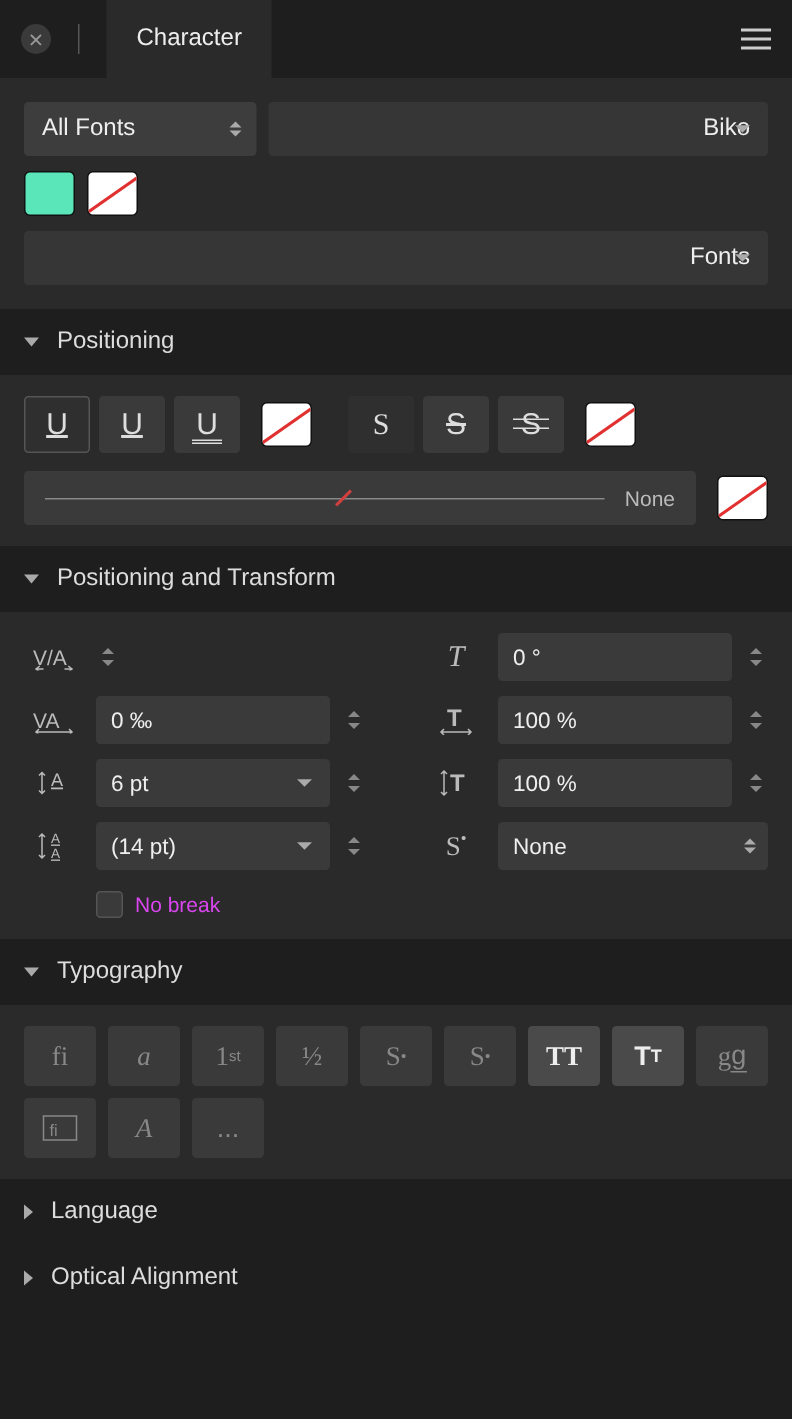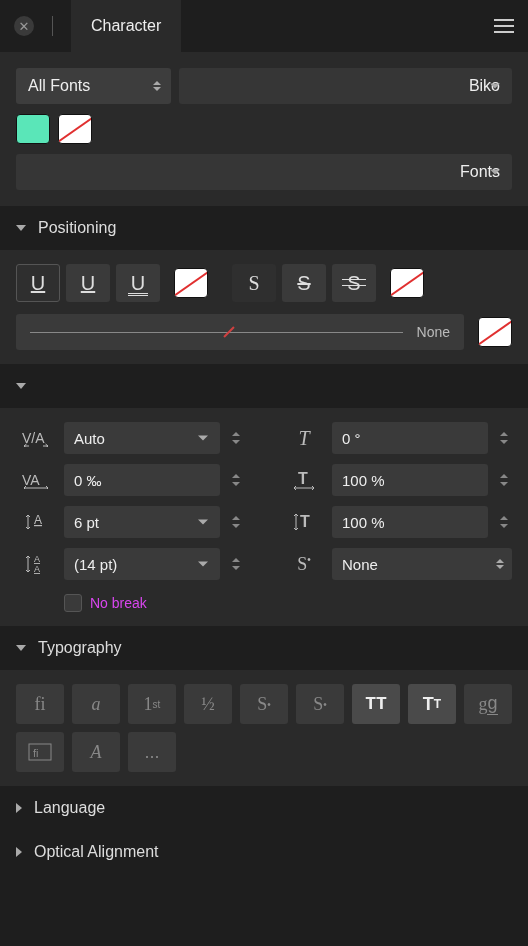--- a/index.html
+++ b/index.html
@@ -138,34 +138,31 @@
       <div class="line"></div>
       <div class="slash"></div>
       <span class="txt">None</span>
     </div>
     <div class="swatch white" style="margin-left:8px;"></div>
   </div>
 </div>
 
 <div class="section-head">
   <span class="caret open"></span>
+  <span>Positioning and Transform</span>
 </div>
 <div class="section-body">
   <div class="two-col">
     <div class="field">
       <span class="flabel" style="font-family:Georgia;">
           <svg width="28" height="18" viewBox="0 0 28 18">
             <text x="0" y="14" fill="#bbb" font-size="14" font-family="Georgia">V/A</text>
             <path d="M2 17 L7 17 M4.5 15 L2 17 L4.5 19 M21 17 L26 17 M23.5 15 L26 17 L23.5 19" stroke="#bbb" stroke-width="1" fill="none"></path>
           </svg>
         </span>
-      <div class="input">
-          <span>Auto</span>
-          <span class="chev-d"></span>
-        </div>
       <div class="stepper"></div>
     </div>
     <div class="field">
       <span class="flabel" style="font-style:italic;font-family:Georgia;font-size:20px;">T</span>
       <div class="input">
           <span>0 °</span>
         </div>
       <div class="stepper"></div>
     </div>
 
@@ -253,21 +250,21 @@
   <span>Typography</span>
 </div>
 <div class="section-body">
   <div class="btnrow" style="flex-wrap:wrap; gap:8px;">
     <div class="typo-btn">fi</div>
     <div class="typo-btn" style="font-style:italic;">a</div>
     <div class="typo-btn">1<sup>st</sup></div>
     <div class="typo-btn">½</div>
     <div class="typo-btn">S<sup>•</sup></div>
     <div class="typo-btn">S<sub>•</sub></div>
-    <div class="typo-btn lit" style="font-family:Liberation Mono, monospace;font-weight:bold;">TT</div>
+    <div class="typo-btn lit" style="font-family:Liberation Serif, serif;font-weight:bold;">TT</div>
     <div class="typo-btn lit" style="font-family:sans-serif;font-weight:bold;">T<span style="font-size:12px;">T</span></div>
     <div class="typo-btn">g<span style="border-bottom:1px solid #888;">g</span></div>
     <div class="typo-btn">
         <svg width="24" height="18" viewBox="0 0 24 18">
           <rect x="1" y="1" width="22" height="16" fill="none" stroke="#888"></rect>
           <text x="5" y="14" fill="#888" font-size="11" font-family="Georgia">fi</text>
         </svg>
       </div>
     <div class="typo-btn" style="font-style:italic;font-family:cursive;">A</div>
     <div class="typo-btn">

